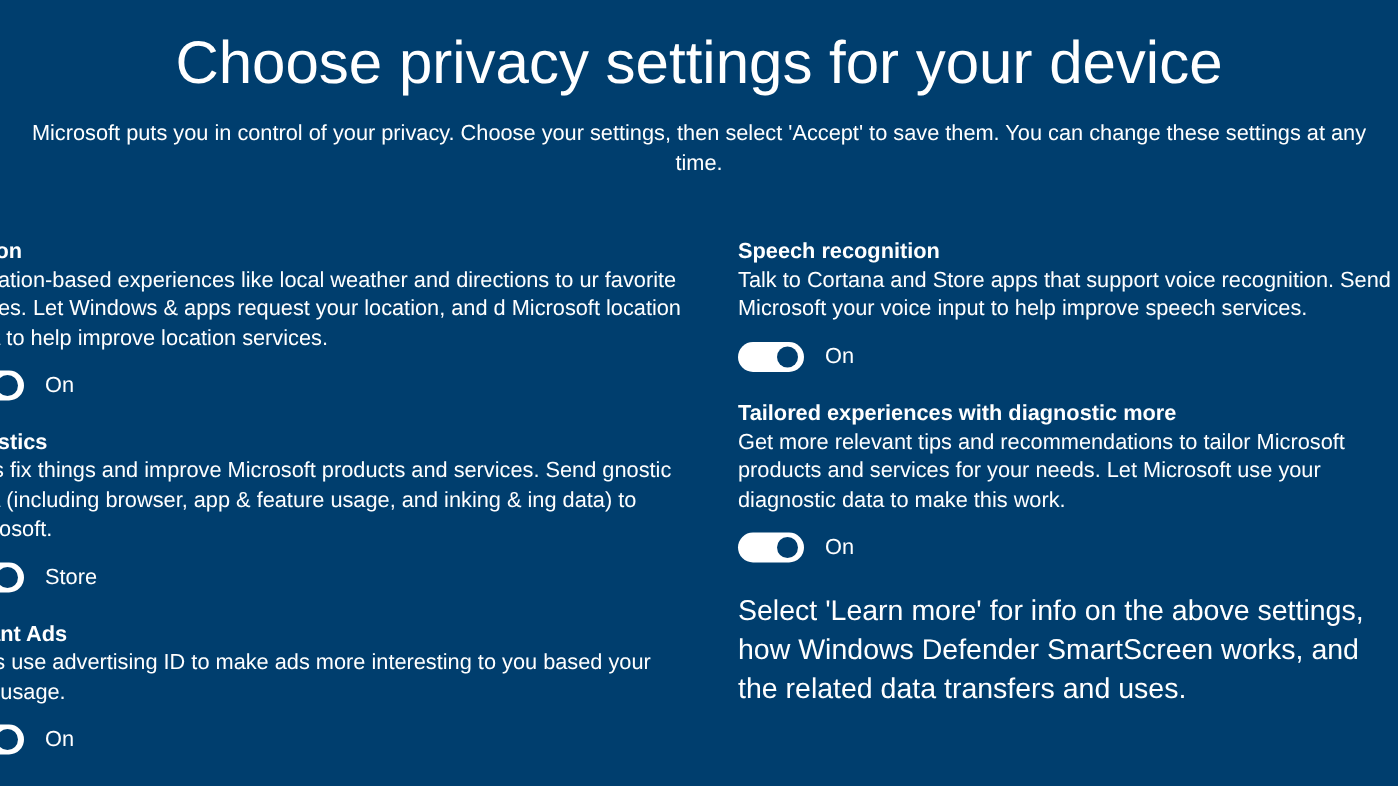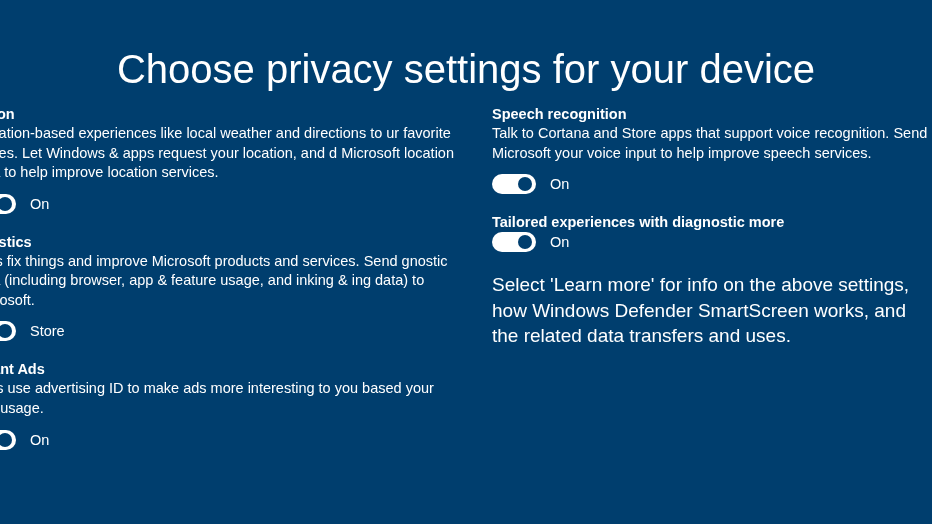--- a/index.html
+++ b/index.html
@@ -16,21 +16,20 @@
       overflow: hidden;
     }
     .page {
       padding: 20px 0 0 0;
     }
     .title {
       font-size: 40px;
       font-weight: 300;
       text-align: center;
       margin-bottom: 14px;
-      margin-top: 27px;
     }
     .subtitle {
       font-size: 14.5px;
       text-align: center;
       font-weight: 400;
       line-height: 1.4;
       margin: 0 auto 40px auto;
       max-width: 920px;
     }
     .columns {
@@ -95,20 +94,21 @@
       line-height: 1.35;
       margin-top: 18px;
     }
   </style>
 </head>
 <body>
 
 <div class="page">
 
   <h1 class="title">Choose privacy settings for your device</h1>
+  <p class="subtitle">Microsoft puts you in control of your privacy. Choose your settings, then select 'Accept' to save them. You can change these settings at any time.</p>
 
   <div class="columns">
 
     <div class="col col-left">
 
       <div class="setting">
         <div class="setting-title">cation</div>
         <div class="setting-desc">t location-based experiences like local weather and directions to ur favorite places. Let Windows &amp; apps request your location, and d Microsoft location data to help improve location services.</div>
         <div class="toggle-row">
           <div class="toggle">
@@ -150,20 +150,21 @@
         <div class="toggle-row">
           <div class="toggle">
               <div class="knob"></div>
             </div>
           <div class="toggle-label">On</div>
         </div>
       </div>
 
       <div class="setting">
         <div class="setting-title">Tailored experiences with diagnostic more</div>
+        <div class="setting-desc">Get more relevant tips and recommendations to tailor Microsoft products and services for your needs. Let Microsoft use your diagnostic data to make this work.</div>
         <div class="toggle-row">
           <div class="toggle">
               <div class="knob"></div>
             </div>
           <div class="toggle-label">On</div>
         </div>
       </div>
 
       <div class="footnote">Select 'Learn more' for info on the above settings, how Windows Defender SmartScreen works, and the related data transfers and uses.</div>
 

